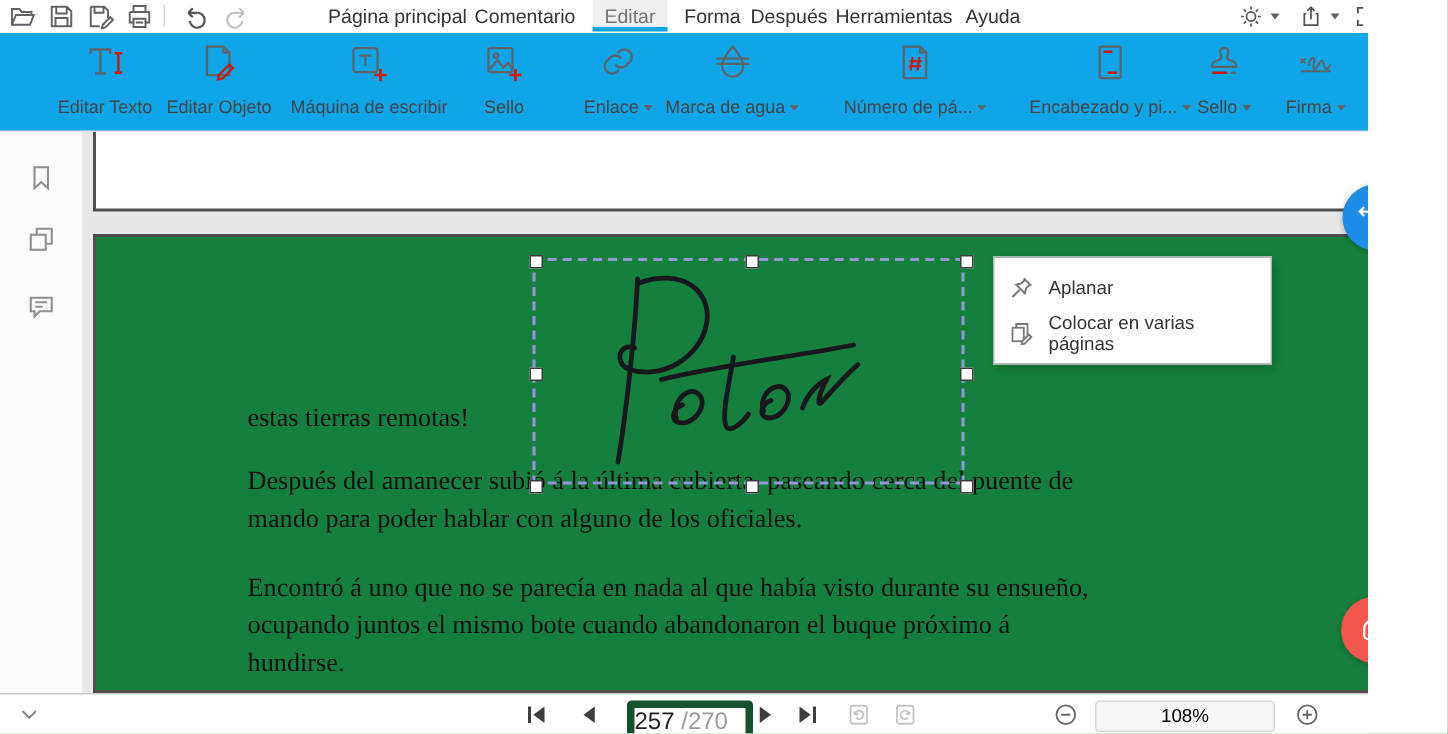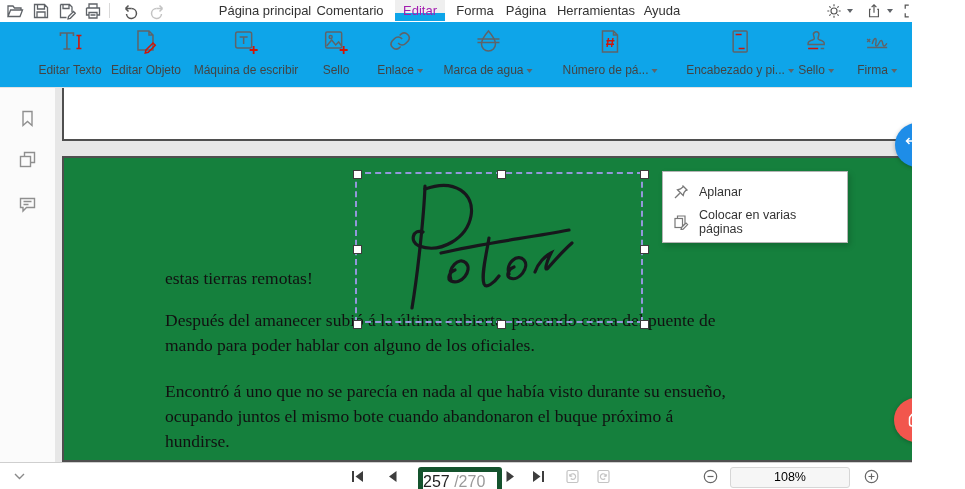--- a/index.html
+++ b/index.html
@@ -6,21 +6,21 @@
   #app{position:relative;width:912px;height:489px;font-family:"Liberation Sans",sans-serif;
        overflow:hidden;background:#fff;color:#333;-webkit-font-smoothing:antialiased;}
   svg{display:block;}
 
   
   #titlebar{position:absolute;left:0;top:0;width:965px;height:22px;background:#fff;}
   .qicon{position:absolute;top:2px;width:18px;height:18px;cursor:pointer;}
   .tdivider{position:absolute;top:3px;width:1px;height:15px;background:#d9d9d9;}
   .tab{position:absolute;top:0;height:21px;line-height:21px;font-size:13px;color:#333;
        transform:translateX(-50%);padding:0 8px;white-space:nowrap;cursor:pointer;}
-  .tab.active{color:#a21caf;background:#efefef;border-bottom:8px solid #0ea5e9;box-sizing:border-box;}
+  .tab.active{color:#737373;background:#efefef;border-bottom:3px solid #0ea5e9;box-sizing:border-box;}
   .ticon{position:absolute;top:3px;width:16px;height:16px;cursor:pointer;}
   .caret-down{display:inline-block;width:0;height:0;border-left:3.5px solid transparent;
        border-right:3.5px solid transparent;border-top:4px solid #5f6368;vertical-align:middle;margin-left:3px;}
   .tcaret{position:absolute;width:0;height:0;border-left:3px solid transparent;
        border-right:3px solid transparent;border-top:4px solid #5f6368;top:9px;}
 
   
   #ribbon{position:absolute;left:0;top:22px;width:965px;height:66px;background:#0ea5e9;
           border-bottom:1px solid #e3e3e3;box-sizing:border-box;}
   .ritem{position:absolute;top:6px;transform:translateX(-50%);text-align:center;cursor:pointer;white-space:nowrap;}
@@ -108,21 +108,21 @@
       <svg viewBox="0 0 18 18" fill="none" stroke="#c3c3c3" stroke-width="1.5">
           <path d="M14.5 6.5 h-6 M14.5 6.5 l-3-3 M14.5 6.5 l-3 3"></path>
           <path d="M8.5 6.5 a5 5 0 1 0 5 5.5"></path>
         </svg>
     </span>
 
     <div class="tab" style="left:265px">Página principal</div>
     <div class="tab" style="left:350px">Comentario</div>
     <div class="tab active" style="left:420px">Editar</div>
     <div class="tab" style="left:475px">Forma</div>
-    <div class="tab" style="left:526px">Página</div>
+    <div class="tab" style="left:526px">Después</div>
     <div class="tab" style="left:596px">Herramientas</div>
     <div class="tab" style="left:662px">Ayuda</div>
 
     <span class="ticon" style="left:826px">
       <svg viewBox="0 0 18 18" fill="none" stroke="#555" stroke-width="1.3">
           <circle cx="9" cy="9" r="3.4"></circle>
           <path d="M9 1.5 v2.2 M9 14.3 v2.2 M1.5 9 h2.2 M14.3 9 h2.2 M3.7 3.7 l1.6 1.6 M12.7 12.7 l1.6 1.6 M14.3 3.7 l-1.6 1.6 M5.3 12.7 l-1.6 1.6"></path>
         </svg>
     </span>
     <span class="tcaret" style="left:847px"></span>
@@ -183,21 +183,21 @@
         <svg viewBox="0 0 26 28" fill="none" stroke="#5f6368" stroke-width="1.5">
             <rect x="3" y="4" width="16" height="16" rx="1.5"></rect>
             <circle cx="8" cy="9" r="1.5"></circle>
             <path d="M4 18 l5-6 4 5 3-3 3 4"></path>
             <path d="M21 18 v8 M17 22 h8" stroke="#d11507" stroke-width="1.8"></path>
           </svg>
       </span>
       <span class="rlabel">Sello</span>
     </div>
 
-    <div class="ritem" style="left:400px">
+    <div class="ritem" style="left:412px">
       <span class="ricon">
         <svg viewBox="0 0 26 28" fill="none" stroke="#5f6368" stroke-width="1.6">
             <path d="M11 15 a5 5 0 0 0 7.5.5 l2.5-2.5 a5 5 0 0 0-7-7 l-1.5 1.5"></path>
             <path d="M15 11 a5 5 0 0 0-7.5-.5 L5 13 a5 5 0 0 0 7 7 l1.5-1.5"></path>
           </svg>
       </span>
       <span class="rlabel"><span>Enlace</span><span class="caret-down"></span></span>
     </div>
 
     <div class="ritem" style="left:488px">

